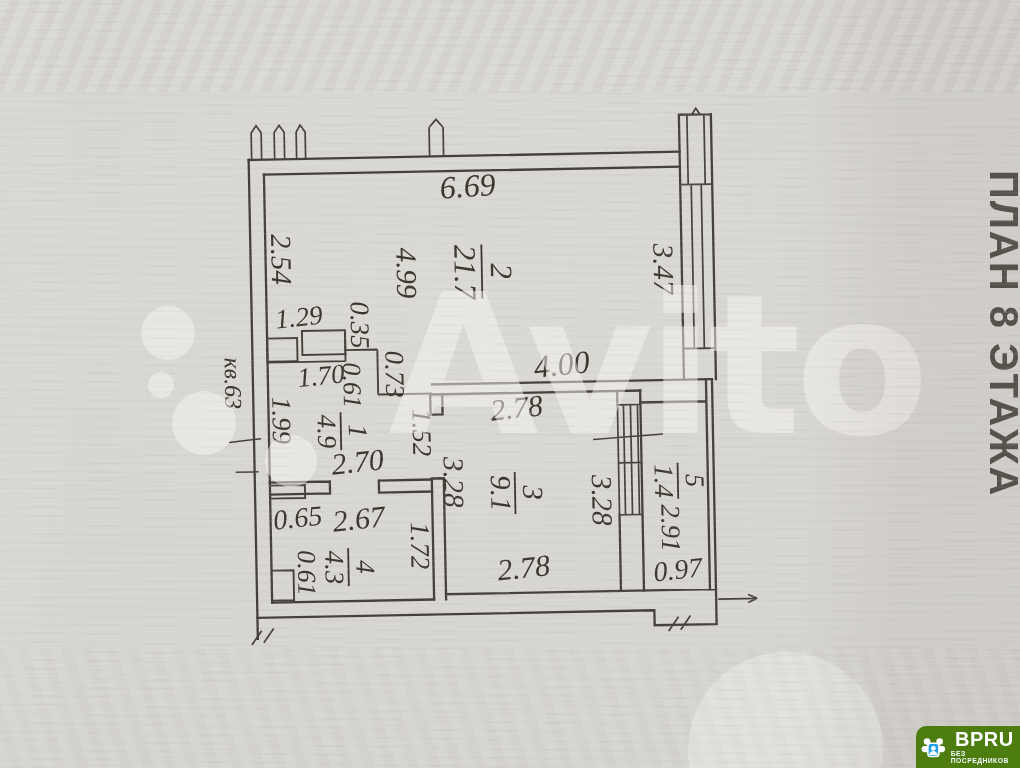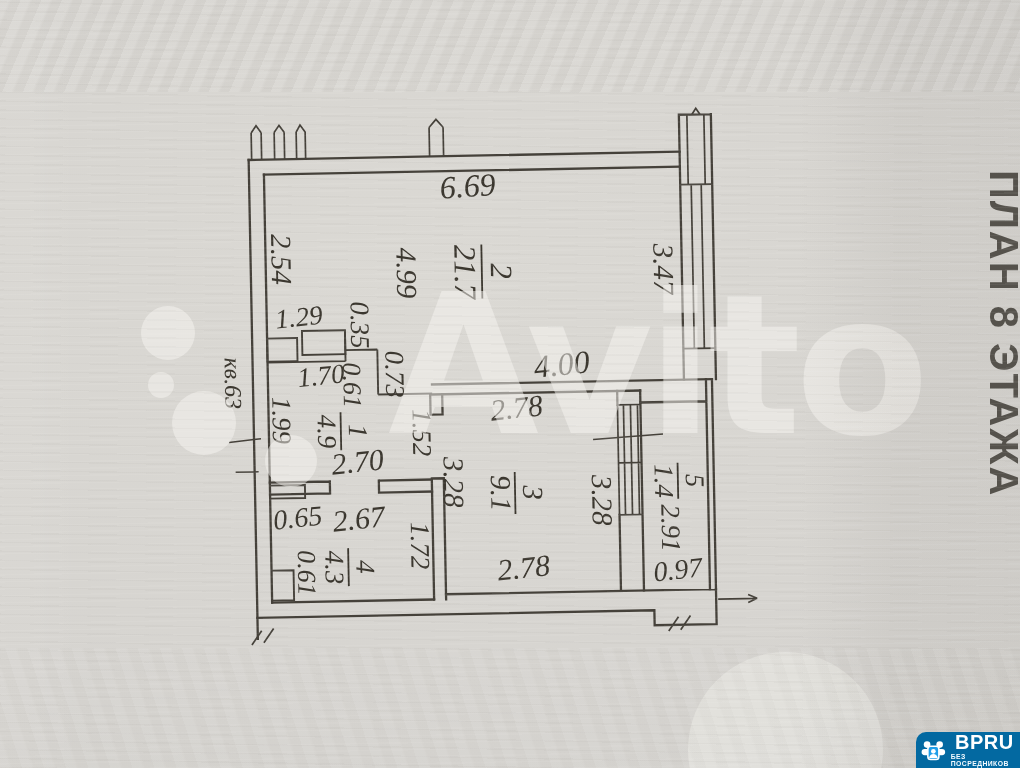--- a/index.html
+++ b/index.html
@@ -32,22 +32,22 @@
   .texture{position:absolute;inset:0;z-index:4;pointer-events:none;
     background:
       repeating-linear-gradient(179deg, rgba(255,255,255,0.05) 0 1.5px, rgba(0,0,0,0) 1.5px 7px),
       repeating-linear-gradient(1deg, rgba(95,90,82,0.035) 0 1.5px, rgba(0,0,0,0) 1.5px 9px),
       linear-gradient(90deg, rgba(255,255,255,0.05) 0 3%, rgba(0,0,0,0) 8% 78%, rgba(88,82,75,0.06) 88% 100%);}
   .top-streaks{position:absolute;left:0;top:0;width:100%;height:92px;z-index:4;pointer-events:none;opacity:.75;
     background:repeating-linear-gradient(113deg, rgba(255,255,255,0.09) 0 8px, rgba(110,104,96,0.05) 11px 19px);}
   .bottom-streaks{position:absolute;left:0;top:648px;width:100%;height:120px;z-index:4;pointer-events:none;opacity:.5;
     background:repeating-linear-gradient(72deg, rgba(255,255,255,0.07) 0 9px, rgba(110,104,96,0.04) 12px 21px);}
   
-  .badge{position:absolute;right:0;bottom:0;width:104px;height:36px;z-index:6;
-    background:#0369a1;border-radius:10px 0 0 0;
+  .badge{position:absolute;right:0;bottom:0;width:104px;height:42px;z-index:6;
+    background:#4d7c0f;border-radius:10px 0 0 0;
     display:flex;align-items:center;justify-content:center;gap:4px;box-sizing:border-box;padding:2px 2px 2px 4px;}
   .badge-col{display:flex;flex-direction:column;align-items:center;line-height:1;}
   .badge-brand{font:700 20px/1 "Liberation Sans", sans-serif;color:#ffffff;letter-spacing:.5px;}
   .badge-tagline{font:700 6.8px/1 "Liberation Sans", sans-serif;color:#f2faff;letter-spacing:.45px;margin-top:2px;}
 </style>
 </head>
 <body>
 
 <div class="photo">
 <svg width="1020" height="768" viewBox="0 0 1020 768">

